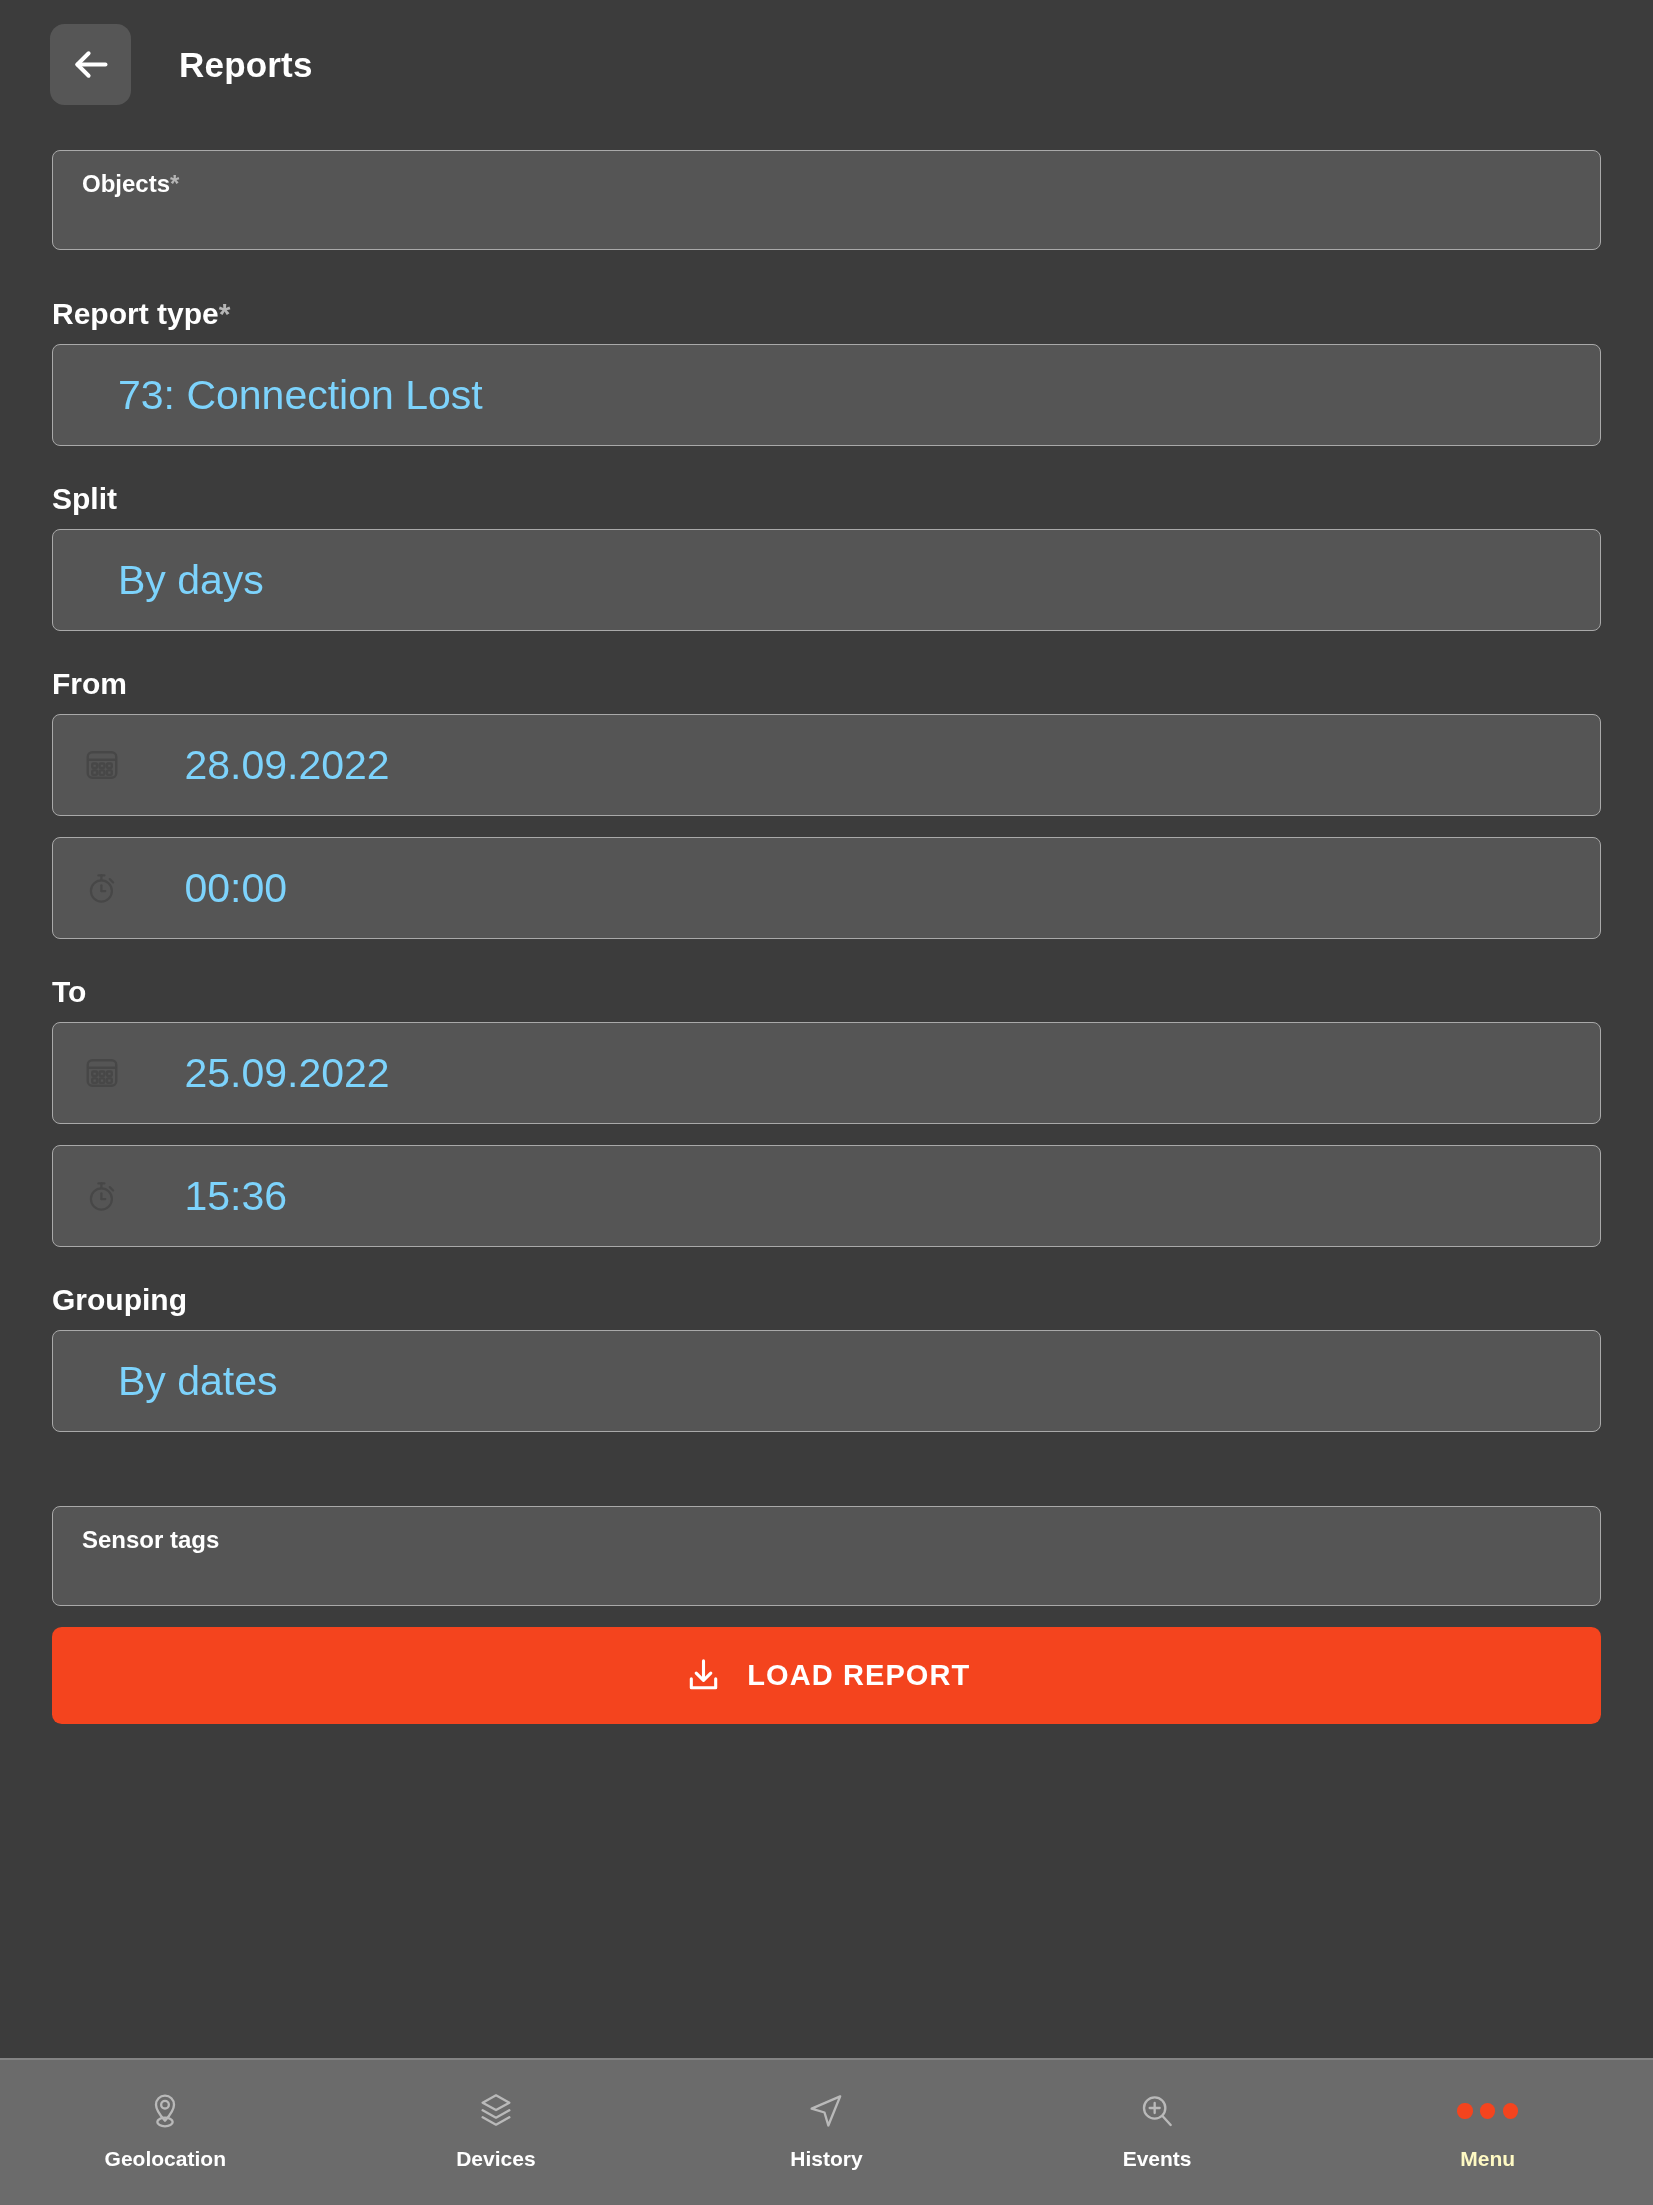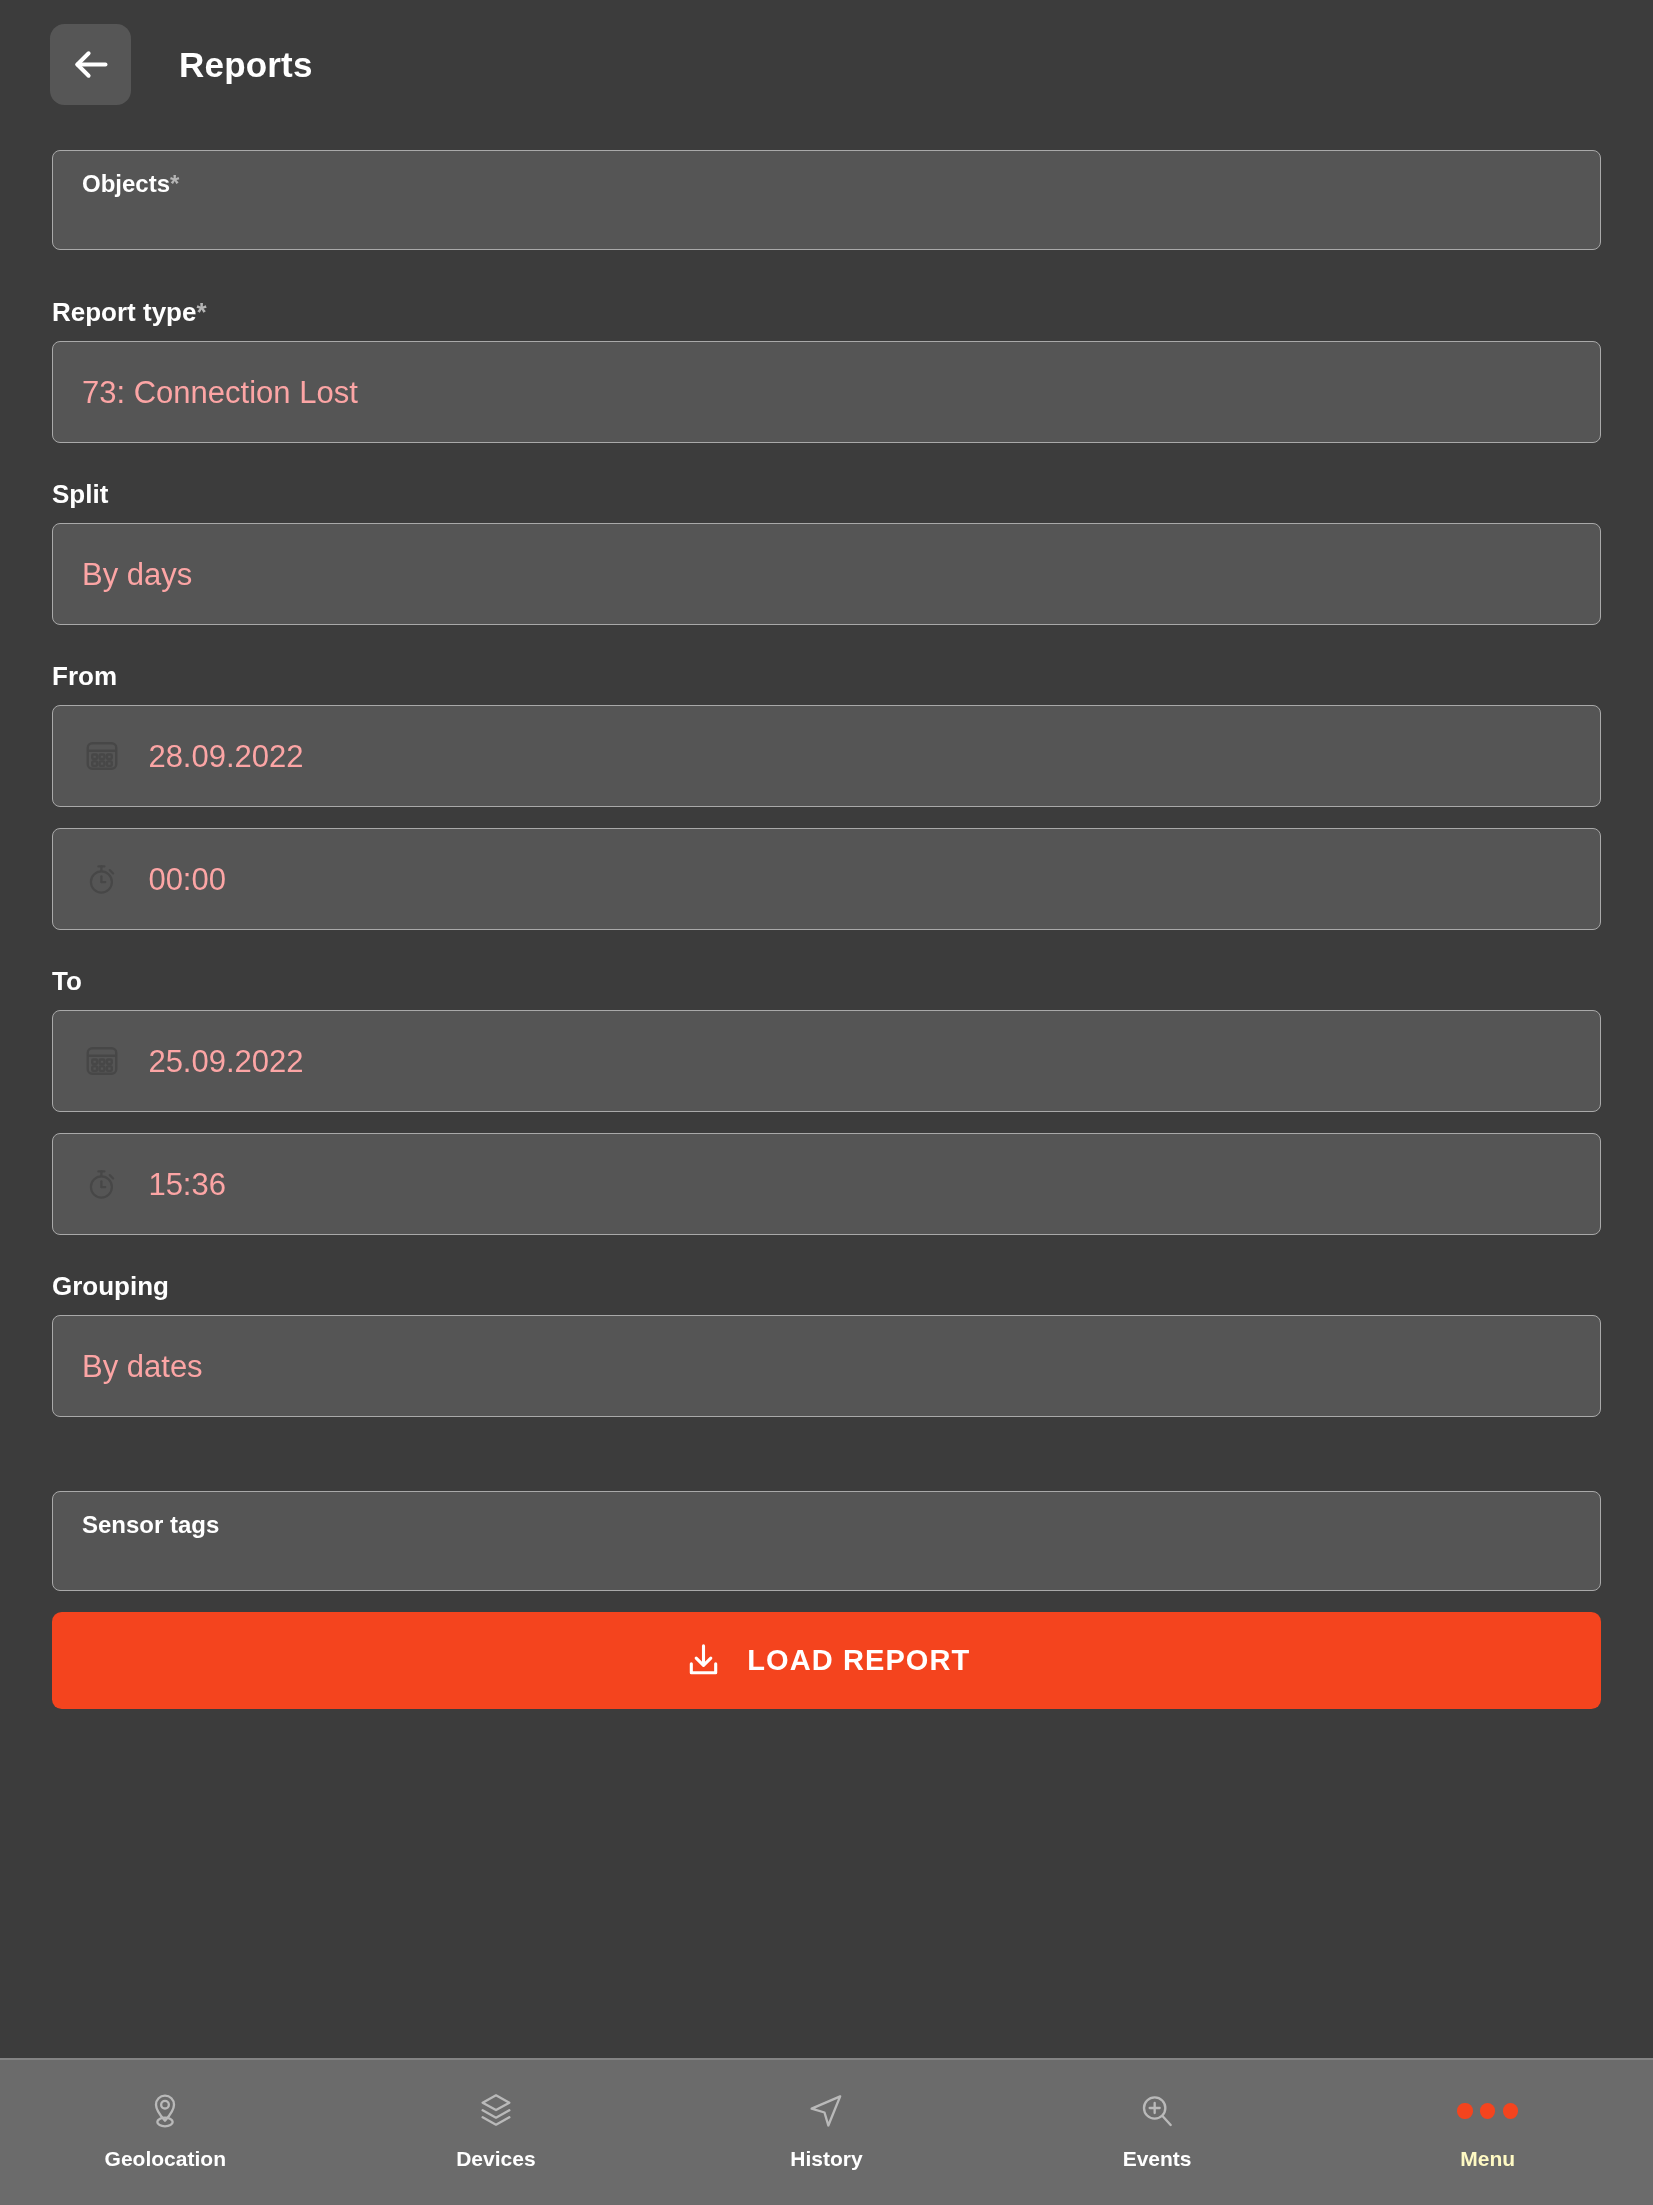--- a/index.html
+++ b/index.html
@@ -49,21 +49,21 @@
 
   
   .body {
     flex: 1 1 auto;
     padding: 0 52px;
     overflow: hidden;
   }
 
   .field-label {
     color: #ffffff;
-    font-size: 26px;
+    font-size: 30px;
     font-weight: bold;
     margin-bottom: 13px;
   }
   .field-label .req {
     color: #b5b5b5;
     font-weight: bold;
   }
 
   .control {
     width: 100%;
@@ -72,23 +72,24 @@
     border: 1.6px solid #a9a9a9;
     border-radius: 8px;
     display: flex;
     align-items: center;
     padding: 0 29px;
     cursor: pointer;
   }
   .control.tall { height: 100px; }
 
   .control .value {
-    color: #fca5a5;
-    font-size: 31px;
+    color: #7dd3fc;
+    font-size: 41px;
     line-height: 1;
+    margin-left: 36px;
   }
   .control .inline-label {
     color: #ffffff;
     font-size: 24px;
     font-weight: bold;
     align-self: flex-start;
     margin-top: 21px;
     line-height: 1;
   }
   .control .inline-label .req { color: #b5b5b5; }

